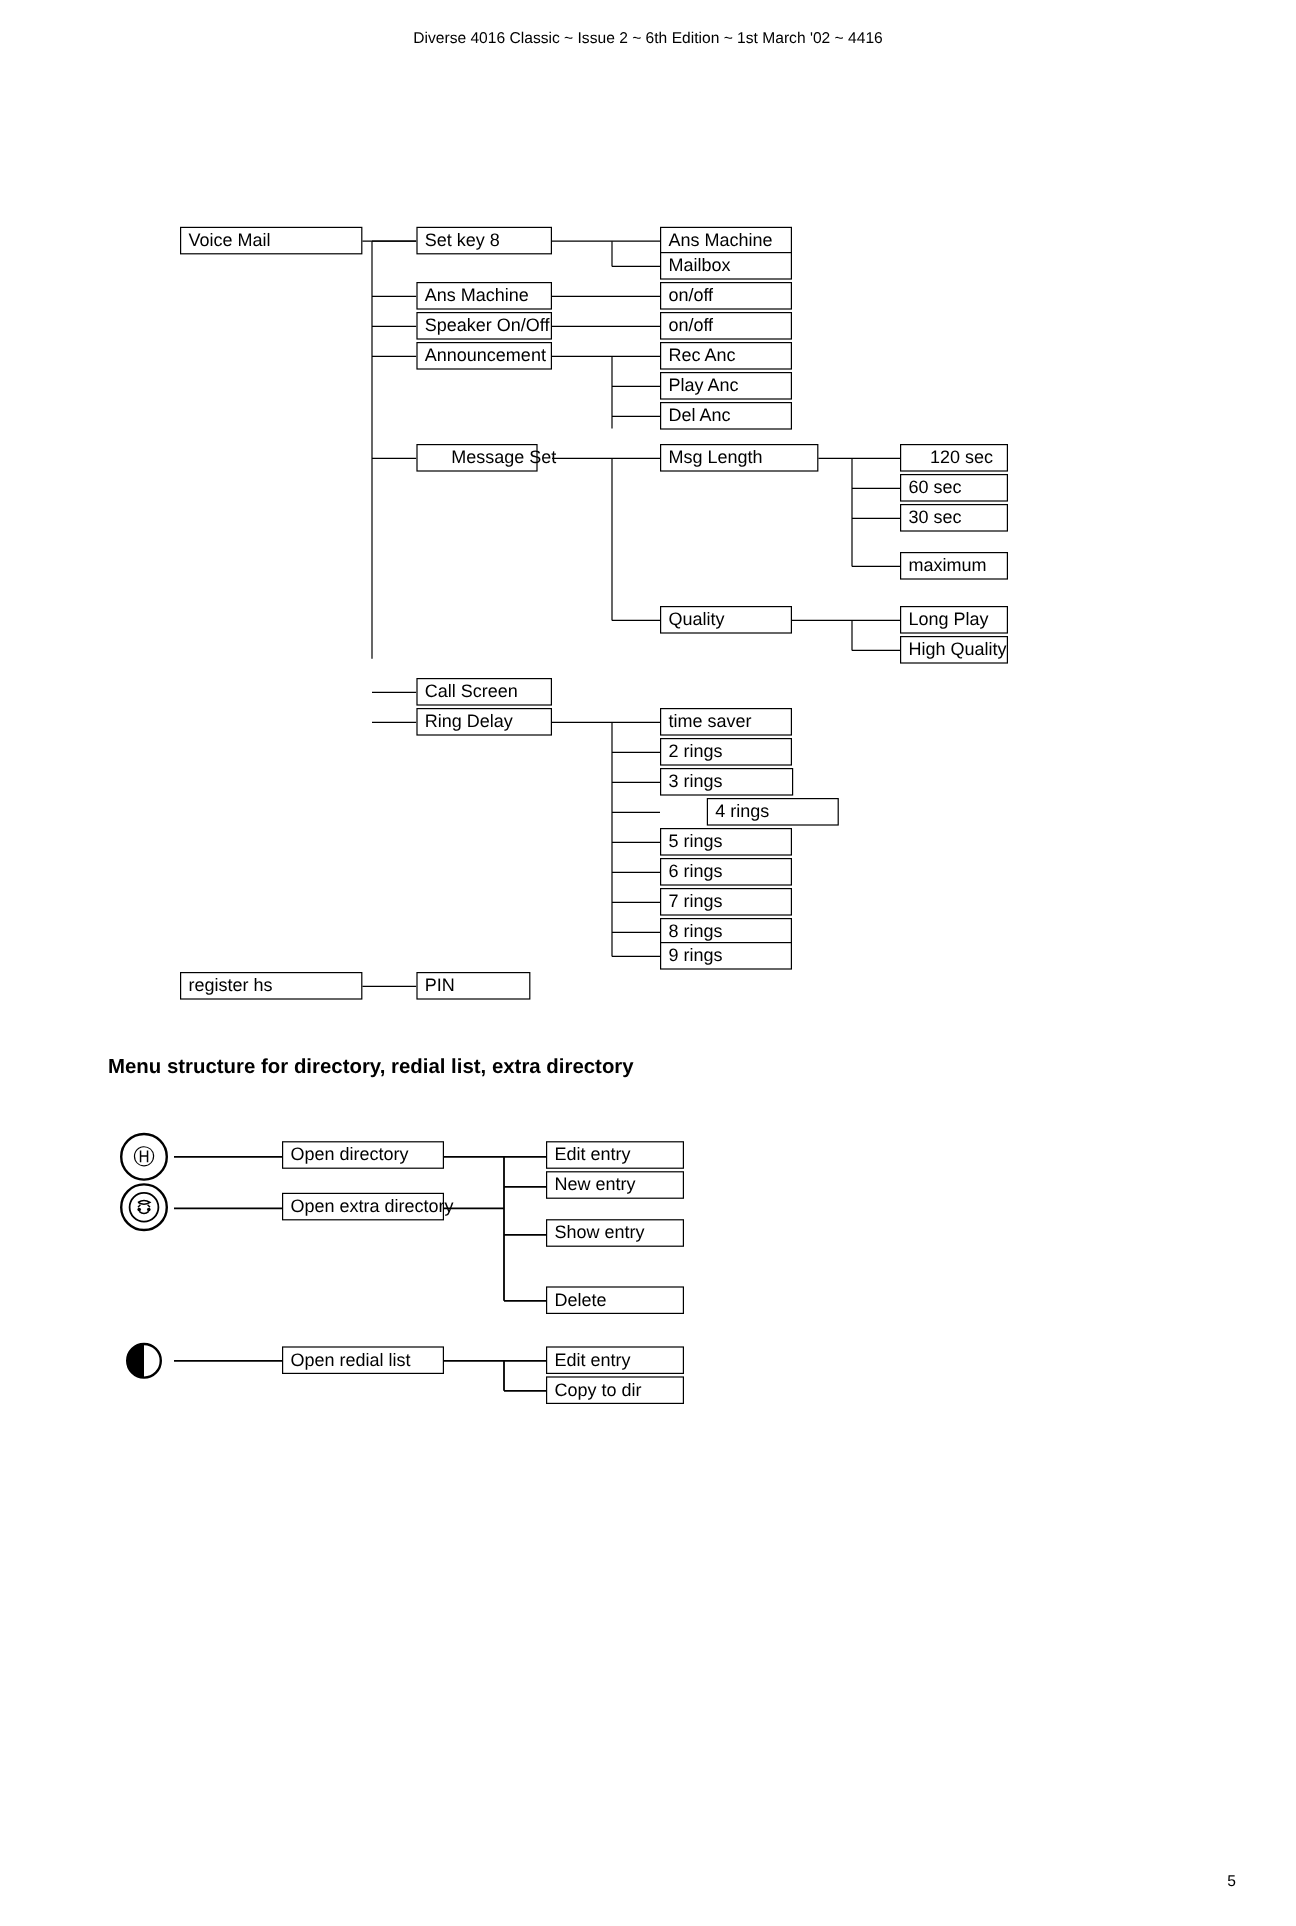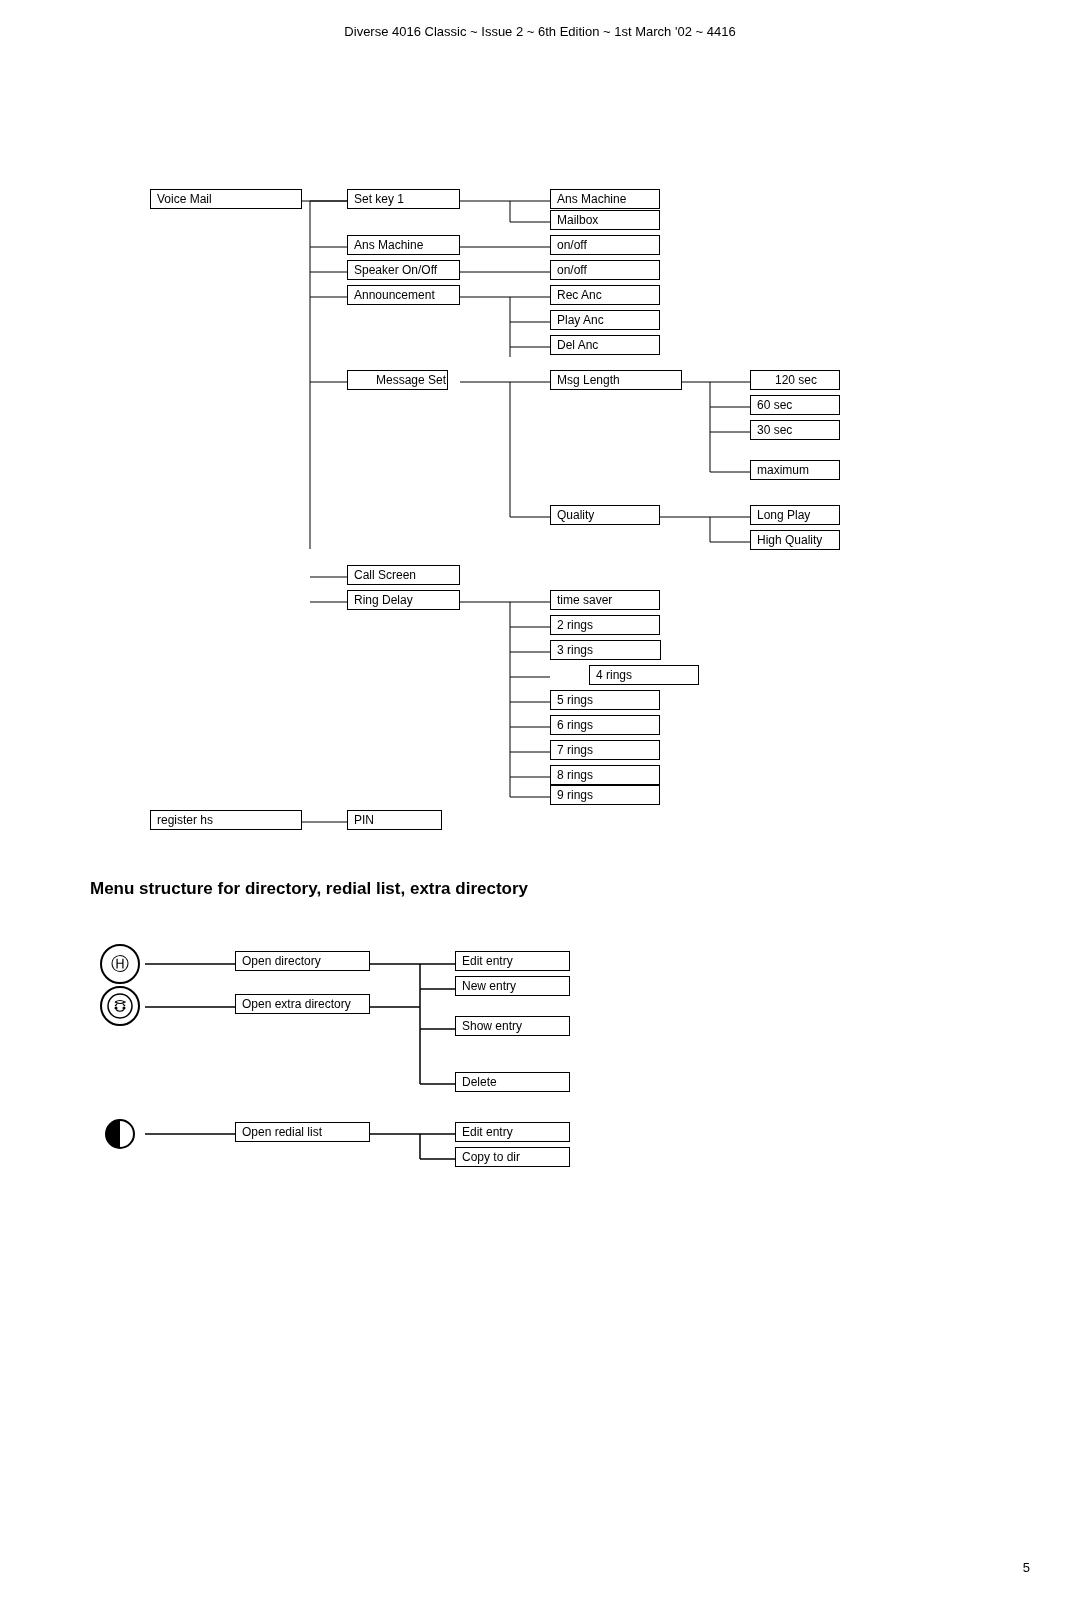--- a/index.html
+++ b/index.html
@@ -31,21 +31,21 @@
       position: relative;
       margin: 30px auto 0 auto;
       width: 900px;
     }
 
     .box {
       position: absolute;
       border: 1px solid #000;
       background: #fff;
       padding: 2px 6px;
-      font-size: 12px;
+      font-size: 15px;
       white-space: nowrap;
       display: flex;
       align-items: center;
     }
 
     
     .diagram-svg {
       position: absolute;
       top: 0; left: 0;
       width: 100%;
@@ -141,21 +141,21 @@
     <line x1="420" y1="698" x2="460" y2="698" stroke="#000" stroke-width="1"></line>
     <line x1="420" y1="718" x2="460" y2="718" stroke="#000" stroke-width="1"></line>
 
     <line x1="152" y1="743" x2="220" y2="743" stroke="#000" stroke-width="1"></line>
     <line x1="220" y1="743" x2="257" y2="743" stroke="#000" stroke-width="1"></line>
   </svg>
 
   <div class="box" style="left:60px; top:110px; width:152px;">Voice Mail</div>
   <div class="box" style="left:60px; top:731px; width:152px;">register hs</div>
 
-  <div class="box" style="left:257px; top:110px; width:113px;">Set key 1</div>
+  <div class="box" style="left:257px; top:110px; width:113px;">Set key 8</div>
   <div class="box" style="left:257px; top:156px; width:113px;">Ans Machine</div>
   <div class="box" style="left:257px; top:181px; width:113px;">Speaker On/Off</div>
   <div class="box" style="left:257px; top:206px; width:113px;">Announcement</div>
   <div class="box" style="left:257px; top:291px; width:101px;padding-left:28px;">Message Set</div>
   <div class="box" style="left:257px; top:486px; width:113px;">Call Screen</div>
   <div class="box" style="left:257px; top:511px; width:113px;">Ring Delay</div>
   <div class="box" style="left:257px; top:731px; width:95px;">PIN</div>
 
   <div class="box" style="left:460px; top:110px; width:110px;">Ans Machine</div>
   <div class="box" style="left:460px; top:131px; width:110px;">Mailbox</div>

